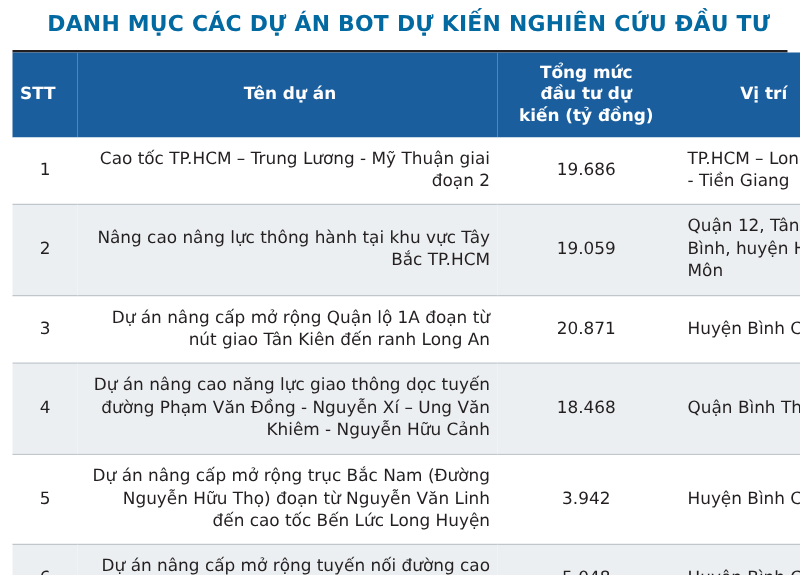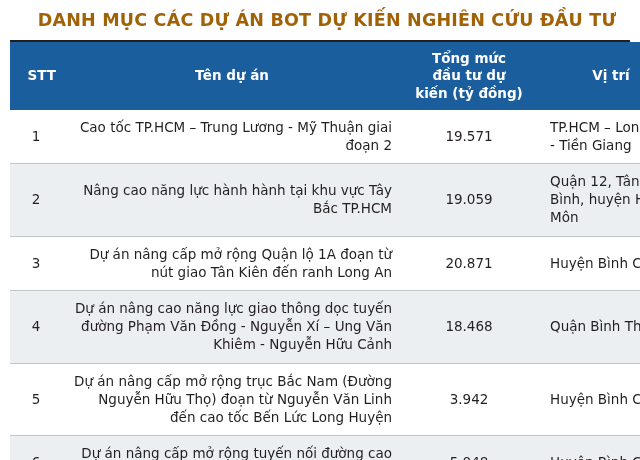--- a/index.html
+++ b/index.html
@@ -19,21 +19,21 @@
     height: 460px;
     box-sizing: border-box;
     padding: 0;
     position: relative;
   }
   .title {
     text-align: center;
     font-size: 17.5px;
     font-weight: bold;
     letter-spacing: 0.2px;
-    color: #a16207;
+    color: #0369a1;
     padding: 10px 10px 9px 10px;
     line-height: 1.2;
     margin-left: 14px;
   }
   .rule-top {
     height: 2px;
     background: #231f20;
     margin: 0 10px;
   }
   table {
@@ -45,21 +45,21 @@
   thead th {
     background: #1b5e9e;
     color: #ffffff;
     font-size: 13.5px;
     font-weight: bold;
     vertical-align: middle;
     padding: 8px 6px;
     line-height: 1.28;
     border: none;
   }
-  thead th.col-stt { width: 40px; text-align: right; }
+  thead th.col-stt { width: 40px; text-align: left; }
   thead th.col-name { width: 320px; text-align: center; padding-left: 10px; }
   thead th.col-amount { width: 130px; text-align: center; }
   thead th.col-loc { width: 130px; text-align: center; }
 
   tbody td {
     font-size: 13.5px;
     line-height: 1.32;
     vertical-align: middle;
     padding: 9px 6px;
     border-bottom: 1px solid #bfc6cc;
@@ -95,26 +95,26 @@
           <div>đầu tư dự</div>
           <div>kiến (tỷ đồng)</div>
         </th>
         <th class="col-loc">Vị trí</th>
       </tr>
     </thead>
     <tbody>
       <tr class="plain">
         <td class="c-stt">1</td>
         <td class="c-name">Cao tốc TP.HCM – Trung Lương - Mỹ Thuận giai đoạn 2</td>
-        <td class="c-amount">19.571</td>
+        <td class="c-amount">19.686</td>
         <td class="c-loc">TP.HCM – Long An - Tiền Giang</td>
       </tr>
       <tr class="alt">
         <td class="c-stt">2</td>
-        <td class="c-name">Nâng cao năng lực hành hành tại khu vực Tây Bắc TP.HCM</td>
+        <td class="c-name">Nâng cao nâng lực thông hành tại khu vực Tây Bắc TP.HCM</td>
         <td class="c-amount">19.059</td>
         <td class="c-loc">Quận 12, Tân Bình, huyện Hóc Môn</td>
       </tr>
       <tr class="plain">
         <td class="c-stt">3</td>
         <td class="c-name">Dự án nâng cấp mở rộng Quận lộ 1A đoạn từ nút giao Tân Kiên đến ranh Long An</td>
         <td class="c-amount">20.871</td>
         <td class="c-loc">Huyện Bình Chánh</td>
       </tr>
       <tr class="alt">

